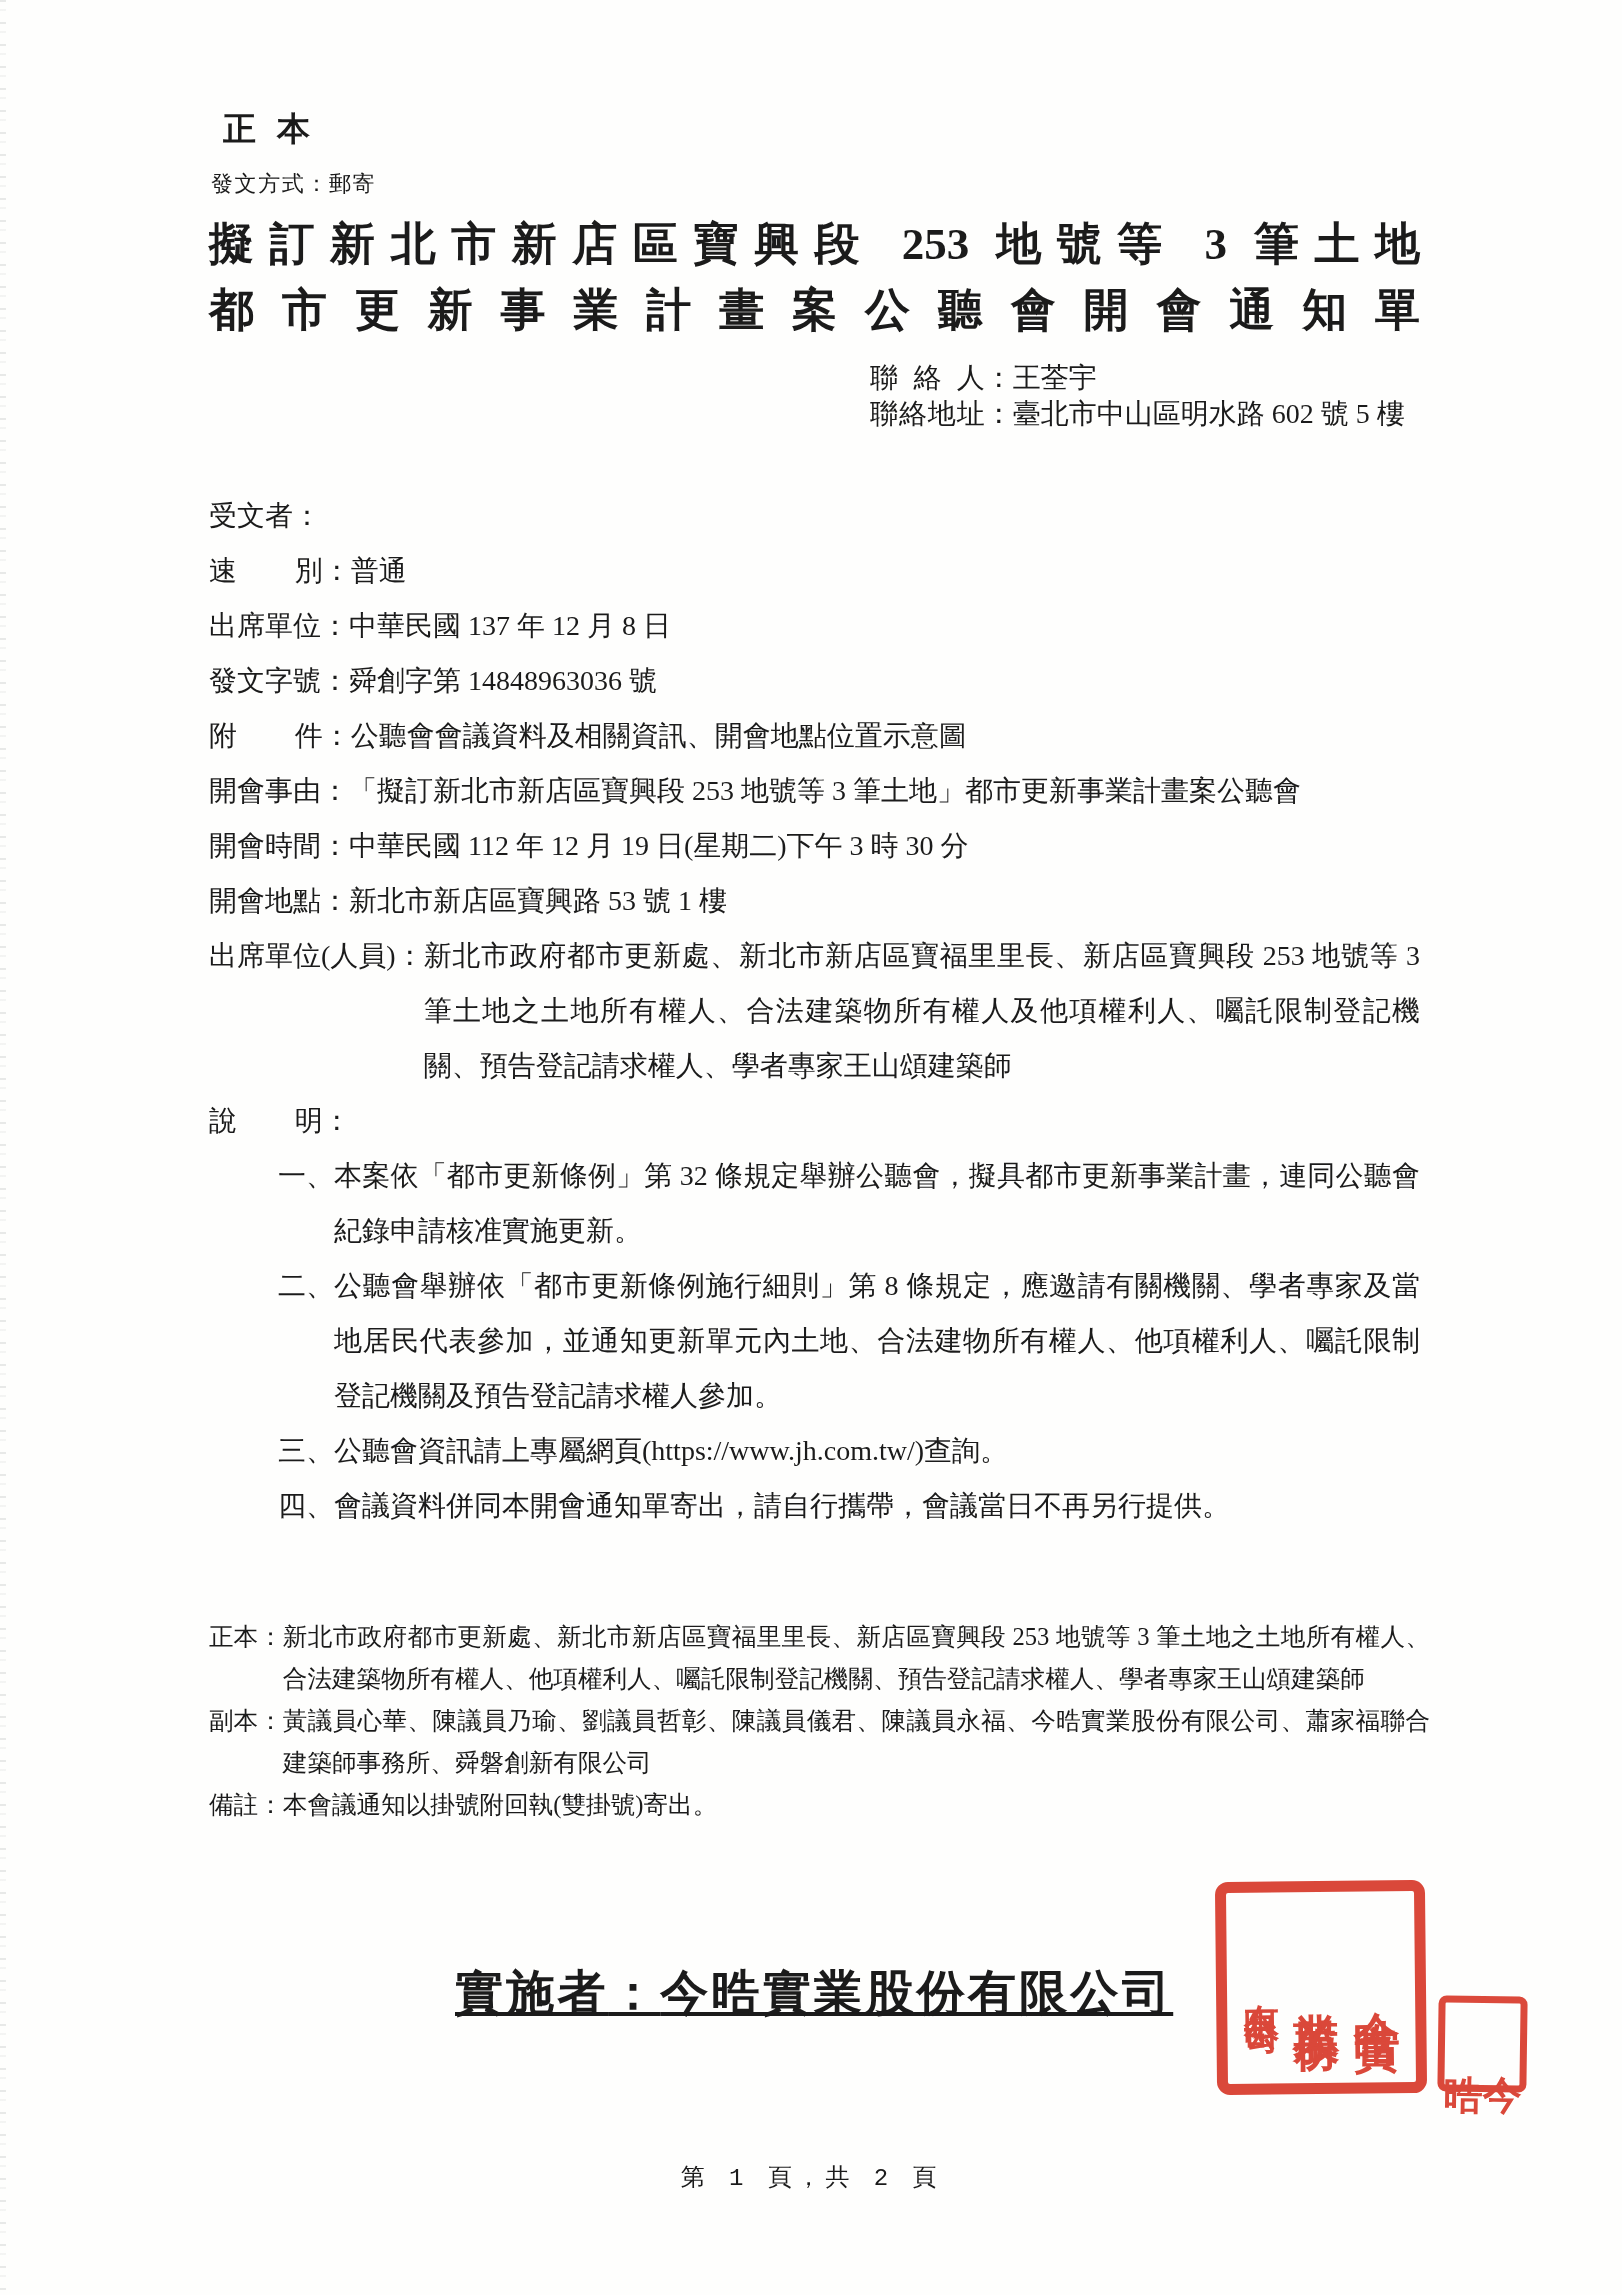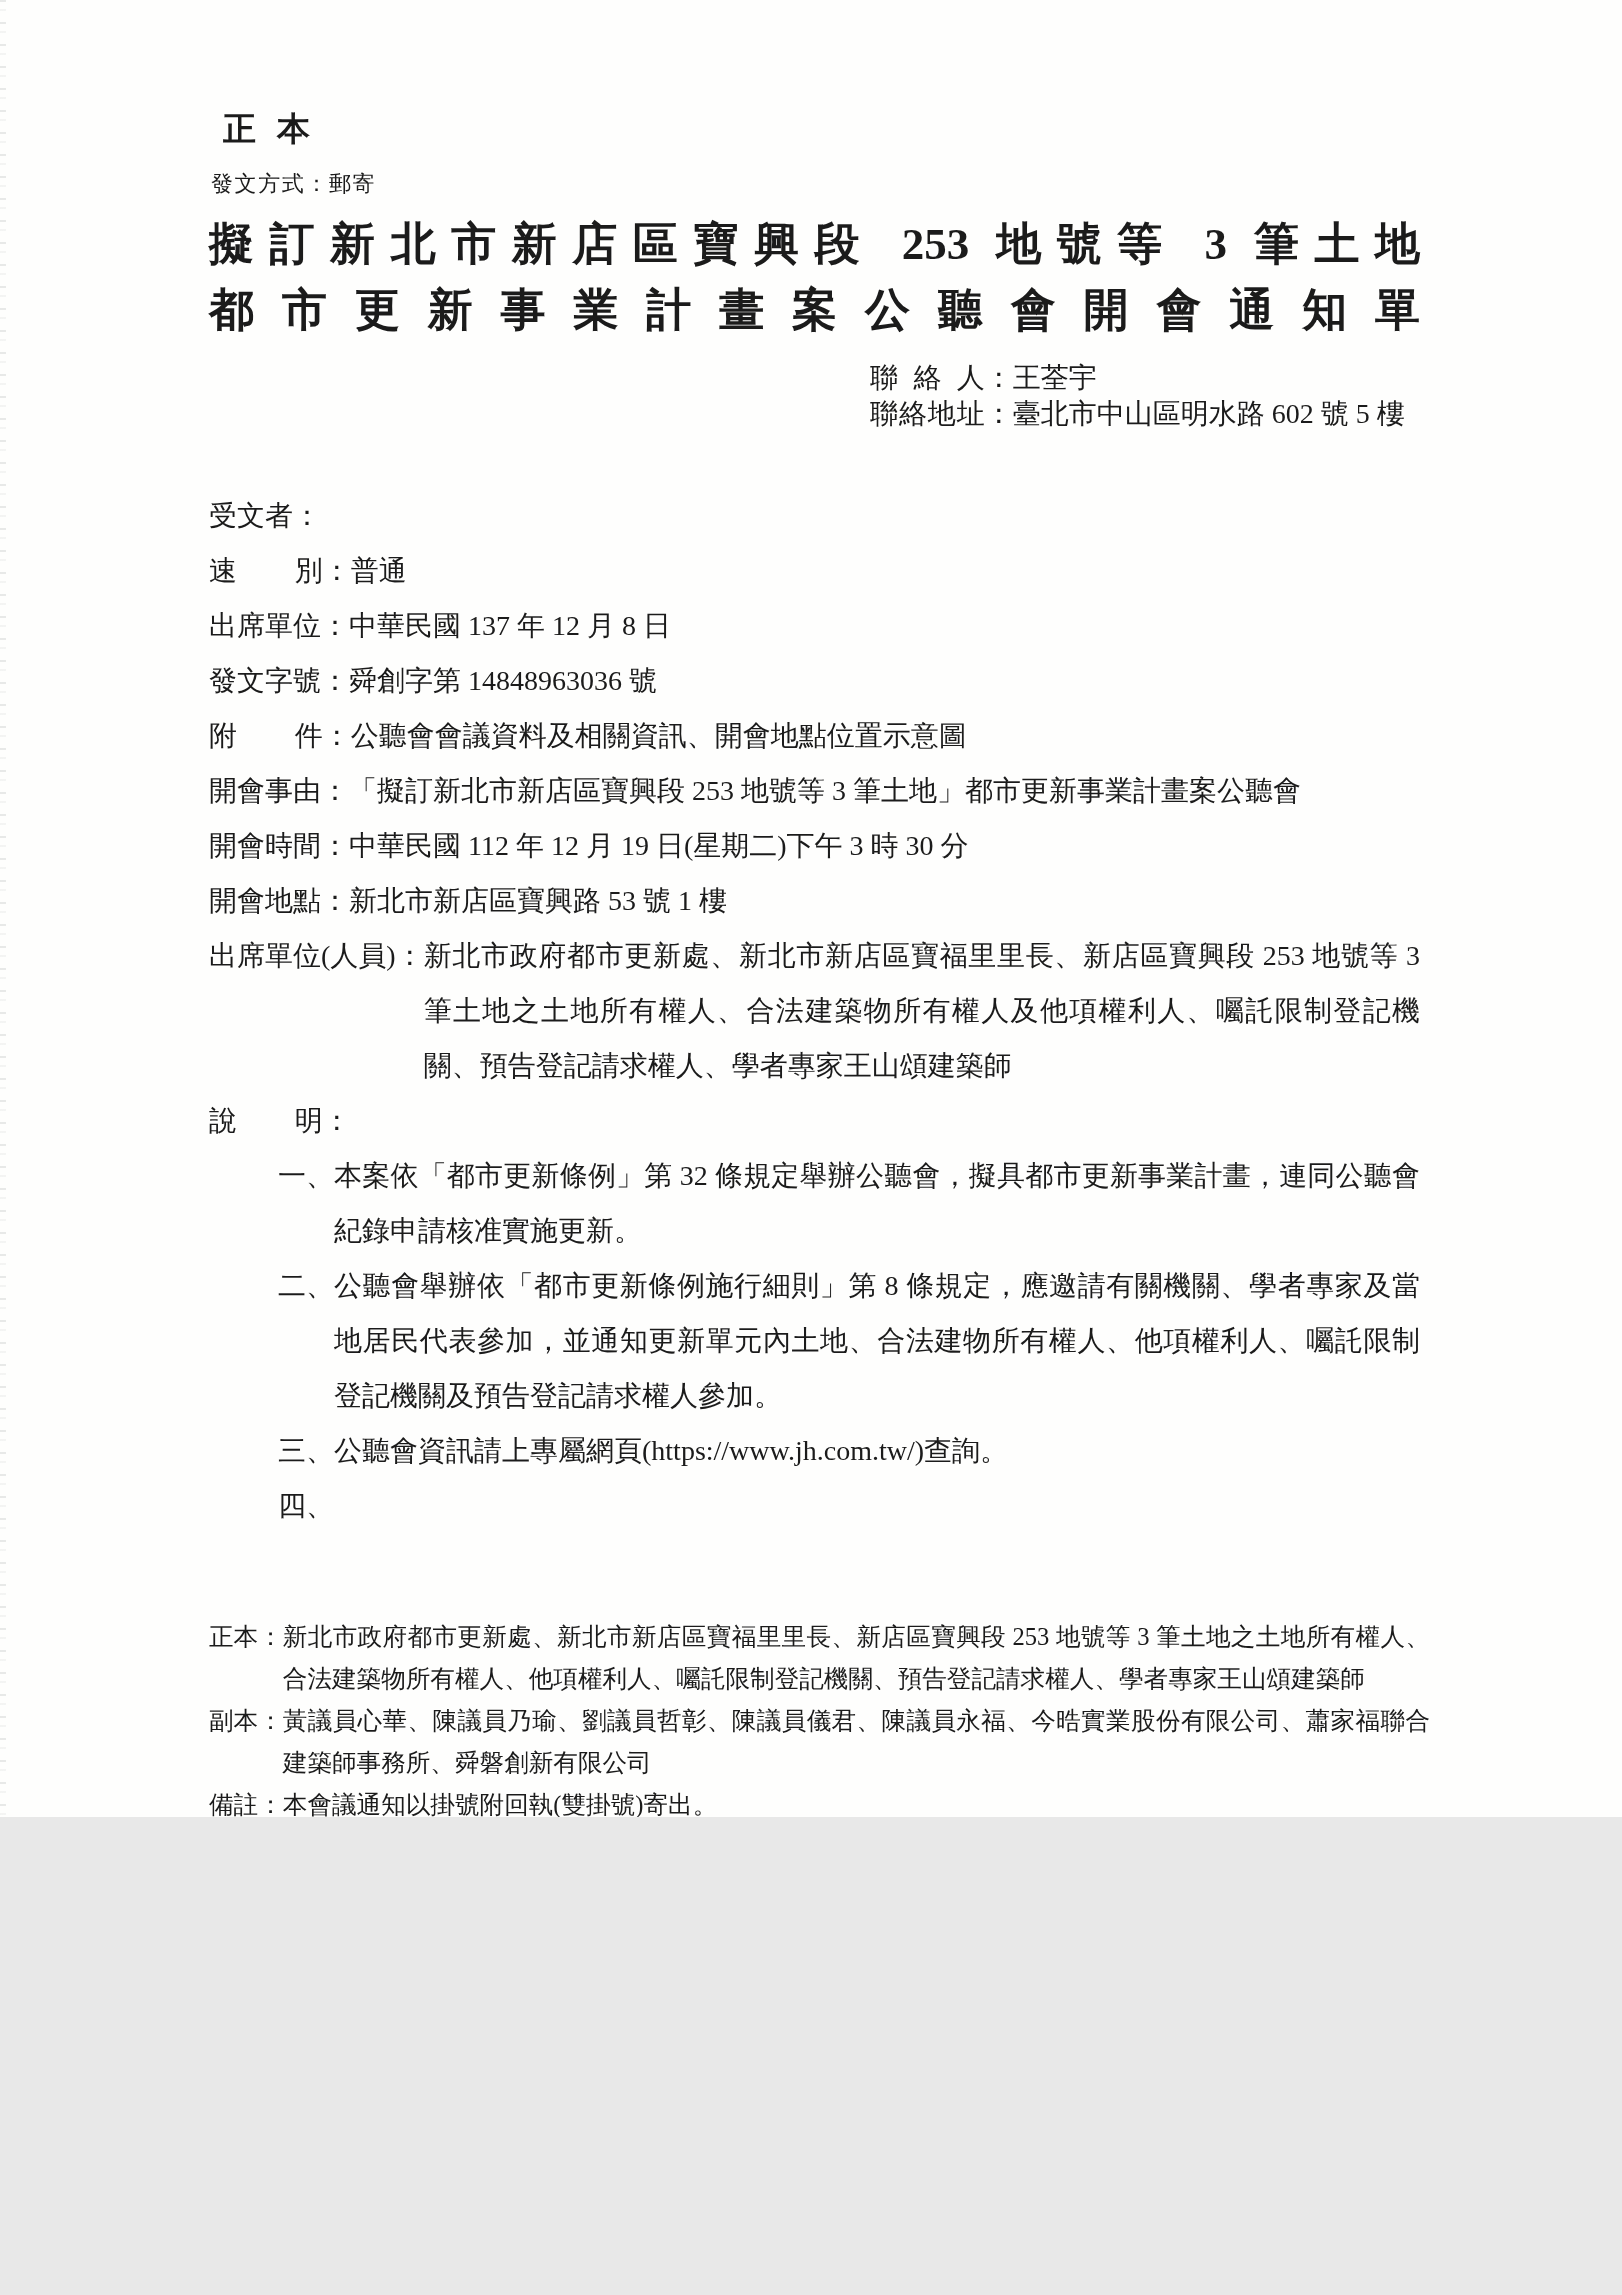--- a/index.html
+++ b/index.html
@@ -1,18 +1,18 @@
 <!DOCTYPE html>
 <html lang="zh-Hant" style="font-size:13px"><head>
 <meta charset="utf-8">
 <style>
   html,body{margin:0;padding:0;background:#e8e8e8;}
   .page{
     position:relative;
-    width:1622px;height:1817px;
+    width:1622px;height:2295px;
     margin:0 auto;
     background:#fefefd;
     color:#1b1b1b;
     font-family:"Liberation Serif","DejaVu Serif",serif;
     overflow:hidden;
   }
   
   .scan-edge{
     position:absolute;left:0;top:0;width:5.7px;height:100%;
     background:repeating-linear-gradient(180deg,
@@ -174,20 +174,21 @@
     <div class="xitem">
         <span class="marker">二、</span>
         <span class="xtext">公聽會舉辦依「都市更新條例施行細則」第 8 條規定，應邀請有關機關、學者專家及當地居民代表參加，並通知更新單元內土地、合法建物所有權人、他項權利人、囑託限制登記機關及預告登記請求權人參加。</span>
       </div>
     <div class="xitem">
         <span class="marker">三、</span>
         <span class="xtext">公聽會資訊請上專屬網頁(https://www.jh.com.tw/)查詢。</span>
       </div>
     <div class="xitem">
         <span class="marker">四、</span>
+        <span class="xtext">會議資料併同本開會通知單寄出，請自行攜帶，會議當日不再另行提供。</span>
       </div>
   </div>
 
   <div class="ccblock">
     <div class="ccrow">
         <span class="lbl">正本</span>
         <span class="colon">：</span>
         <span class="val">新北市政府都市更新處、新北市新店區寶福里里長、新店區寶興段 253 地號等 3 筆土地之土地所有權人、合法建築物所有權人、他項權利人、囑託限制登記機關、預告登記請求權人、學者專家王山頌建築師</span>
       </div>
     <div class="ccrow">

